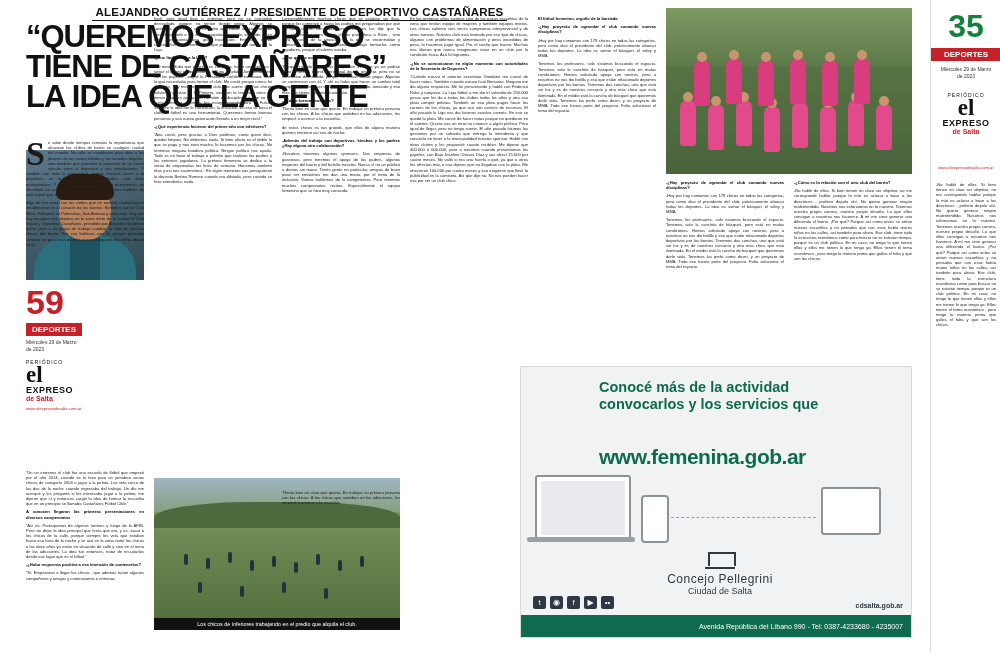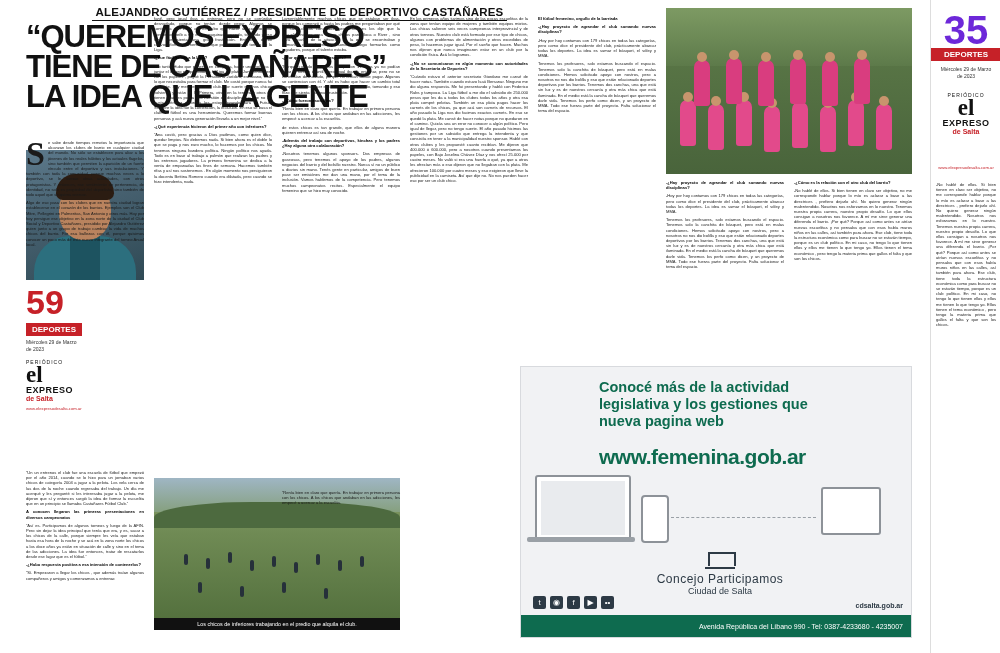--- a/index.html
+++ b/index.html
@@ -66,21 +66,21 @@
   .cd-logo .s{font-size:9px;text-align:center;}
   .cd-icon{width:30px;height:18px;margin:0 auto 3px;border-bottom:2px solid #2d3a45;position:relative;}
   .cd-icon:before{content:"";position:absolute;left:3px;top:3px;width:24px;height:12px;border-left:2px solid #2d3a45;border-right:2px solid #2d3a45;border-top:2px solid #2d3a45;}
   .ad-footer{position:absolute;left:0;bottom:0;width:100%;height:22px;background:#0e6b4f;color:#fff;font-size:7px;display:flex;align-items:center;justify-content:flex-end;padding-right:8px;box-sizing:border-box;}
   .social{position:absolute;left:12px;bottom:28px;display:flex;gap:4px;align-items:center;}
   .social span{width:13px;height:13px;background:#2d3a45;color:#fff;font-size:8px;display:flex;align-items:center;justify-content:center;border-radius:2px;}
   .ad-web{position:absolute;right:8px;bottom:28px;color:#2d3a45;font-size:7px;font-weight:bold;}
 
   
   .rail{position:absolute;left:930px;top:0;width:70px;height:653px;background:#fff;border-left:1px solid #ddd;}
-  .rail .num{position:absolute;left:0;top:8px;width:70px;text-align:center;font-size:40px;font-weight:bold;color:#6d28d9;font-family:"Liberation Sans",sans-serif;}
+  .rail .num{position:absolute;left:0;top:8px;width:70px;text-align:center;font-size:32px;font-weight:bold;color:#15803d;font-family:"Liberation Sans",sans-serif;}
   .rail .dep{position:absolute;left:0;top:48px;width:70px;text-align:center;font-size:8px;font-weight:bold;color:#fff;background:#c62128;padding:2px 0;}
   .rail .date{position:absolute;left:0;top:66px;width:70px;text-align:center;font-size:5px;color:#333;line-height:7px;}
   .rail .brand{position:absolute;left:0;top:92px;width:70px;text-align:center;}
   .rail .brand .p{font-size:5px;letter-spacing:1px;color:#111;}
   .rail .brand .e{font-size:23px;font-weight:bold;color:#111;line-height:20px;font-family:"Liberation Serif",serif;}
   .rail .brand .x{font-size:9px;font-weight:bold;color:#111;letter-spacing:.5px;}
   .rail .brand .s{font-size:7px;color:#c62128;font-weight:bold;}
   .rail .site{position:absolute;left:0;top:165px;width:70px;text-align:center;font-size:4.2px;color:#c62128;}
   .rail .railcol{position:absolute;left:5px;top:182px;width:60px;font-size:4.1px;line-height:5.2px;text-align:justify;color:#1a1a1a;}
 
@@ -255,36 +255,35 @@
     </div>
     <div class="caption">Los chicos de inferiores trabajando en el predio que alquila el club.</div>
 
     <div class="col c3b">
       <p>“Renía bien en claro que quería. En trabajar en primera persona con los chicos. A los chicos que andaban en las adicciones, les empecé a acercar a la escuelita.</p>
     </div>
 
     <div class="ad">
       <div class="ad-head">
         <div>Conocé más de la actividad</div>
-        <div>legislativa y los gestiones que</div>
-        <div>nueva pagina web</div>
+        <div>convocarlos y los servicios que</div>
       </div>
       <div class="ad-url">www.femenina.gob.ar</div>
 
       <div class="device-laptop">
         <div class="scr"></div>
       </div>
       <div class="device-base"></div>
       <div class="device-phone"></div>
       <div class="device-tab"></div>
       <div class="ad-dots"></div>
 
       <div class="cd-logo">
         <div class="cd-icon"></div>
-        <div class="b">Concejo Participamos</div>
+        <div class="b">Concejo Pellegrini</div>
         <div class="s">Ciudad de Salta</div>
       </div>
 
       <div class="social">
         <span>t</span>
         <span>◉</span>
         <span>f</span>
         <span>▶</span>
         <span>••</span>
       </div>

